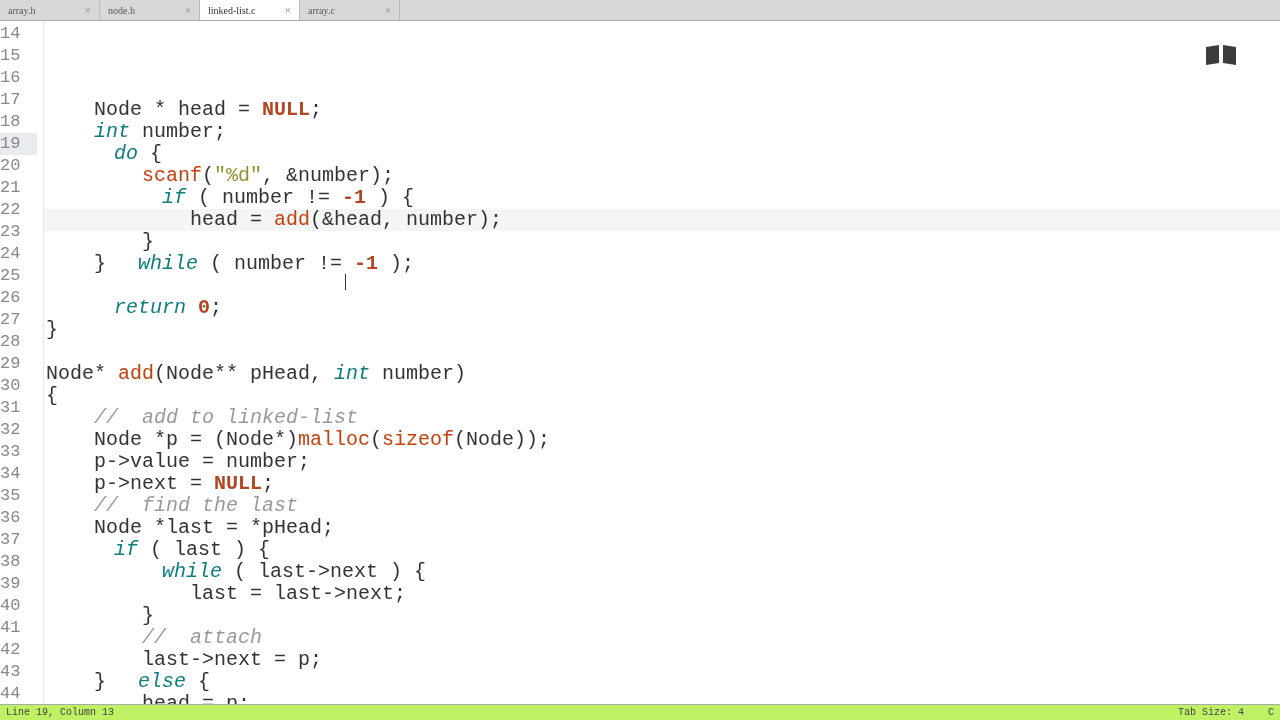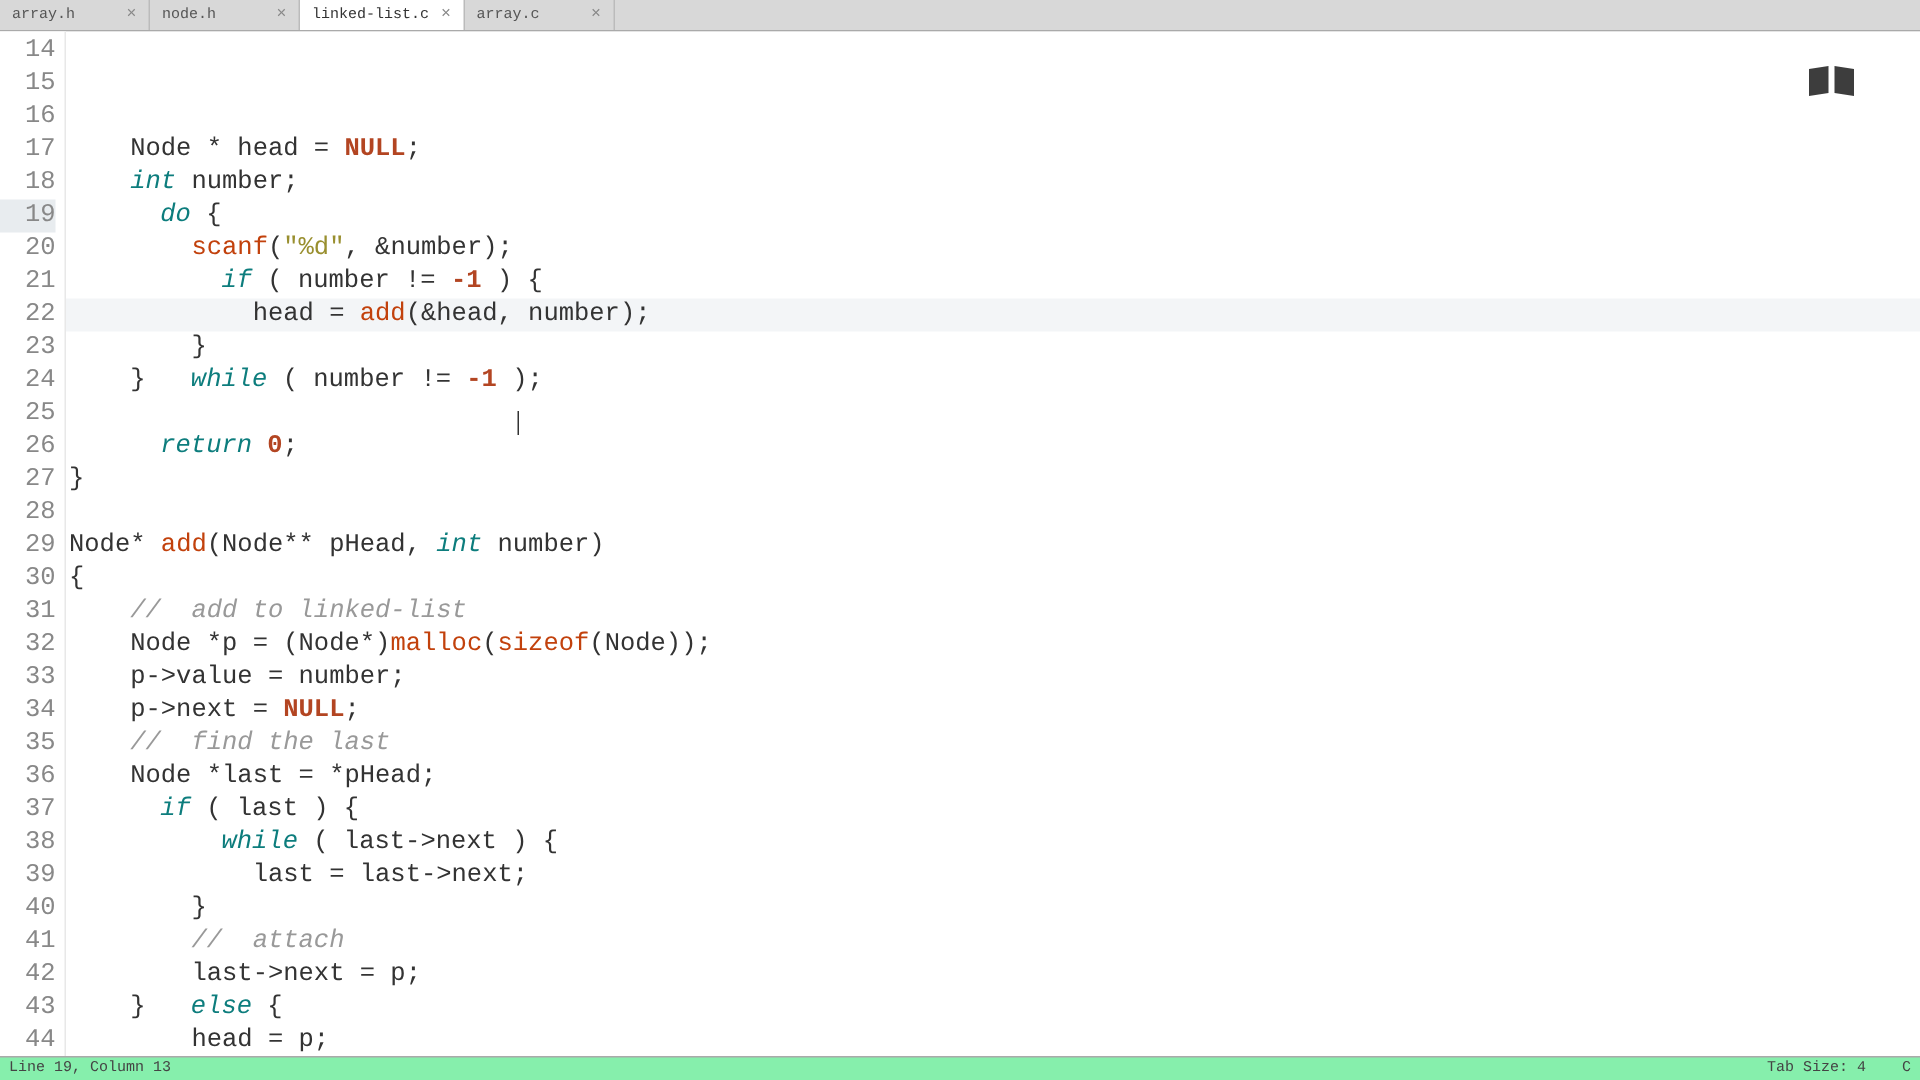--- a/index.html
+++ b/index.html
@@ -20,58 +20,58 @@
 .tab {
   display: flex;
   align-items: center;
   padding: 5px 8px;
   font-size: 10px;
   color: #555;
   border-right: 1px solid #bbb;
   min-width: 100px;
   background: #d8d8d8;
   position: relative;
+  font-family: Liberation Serif, serif;
 }
 .tab.active {
   background: #ffffff;
   color: #333;
 }
 .tab-label { flex: 1; }
 .tab-close {
   color: #888;
   font-size: 11px;
   margin-left: 8px;
   cursor: pointer;
 }
 .editor {
   display: flex;
   height: calc(100% - 21px - 16px);
   background: #ffffff;
 }
 .gutter {
   width: 44px;
   background: #ffffff;
-  text-align: right;
   padding-right: 6px;
   color: #888;
   font-size: 17px;
   line-height: 22px;
   border-right: 1px solid #e8e8e8;
   user-select: none;
   padding-top: 2px;
 }
 .gutter .ln { height: 22px; }
 .gutter .ln.hl { background: #e8ecef; }
 .code {
   flex: 1;
-  font-size: 17px;
+  font-size: 20px;
   line-height: 22px;
   white-space: pre;
   color: #333;
-  padding-top: 2px;
+  padding-top: 12px;
   position: relative;
 }
 .code .line { height: 22px; padding-left: 2px; }
 .code .line.hl { background: #f3f5f7; }
 .kw { color: #0d7d7d; font-style: italic; margin-left: 20px; }
 .type { color: #0d7d7d; font-style: italic; }
 .fn { color: #c2410c; }
 .num { color: #b34522; font-weight: bold; }
 .const { color: #b34522; font-weight: bold; }
 .str { color: #998f2f; }
@@ -93,21 +93,21 @@
   height: 24px;
   margin-right: 12px;
   display: inline-block;
 }
 .status-bar {
   position: absolute;
   bottom: 0;
   left: 0;
   right: 0;
   height: 16px;
-  background: #86efac;
+  background: #bef264;
   border-top: 1px solid #aaa;
   display: flex;
   align-items: center;
   font-size: 10px;
   color: #444;
   padding: 0 6px;
 }
 .status-left { flex: 1; }
 .status-right { display: flex; gap: 24px; }
 .text-cursor {

